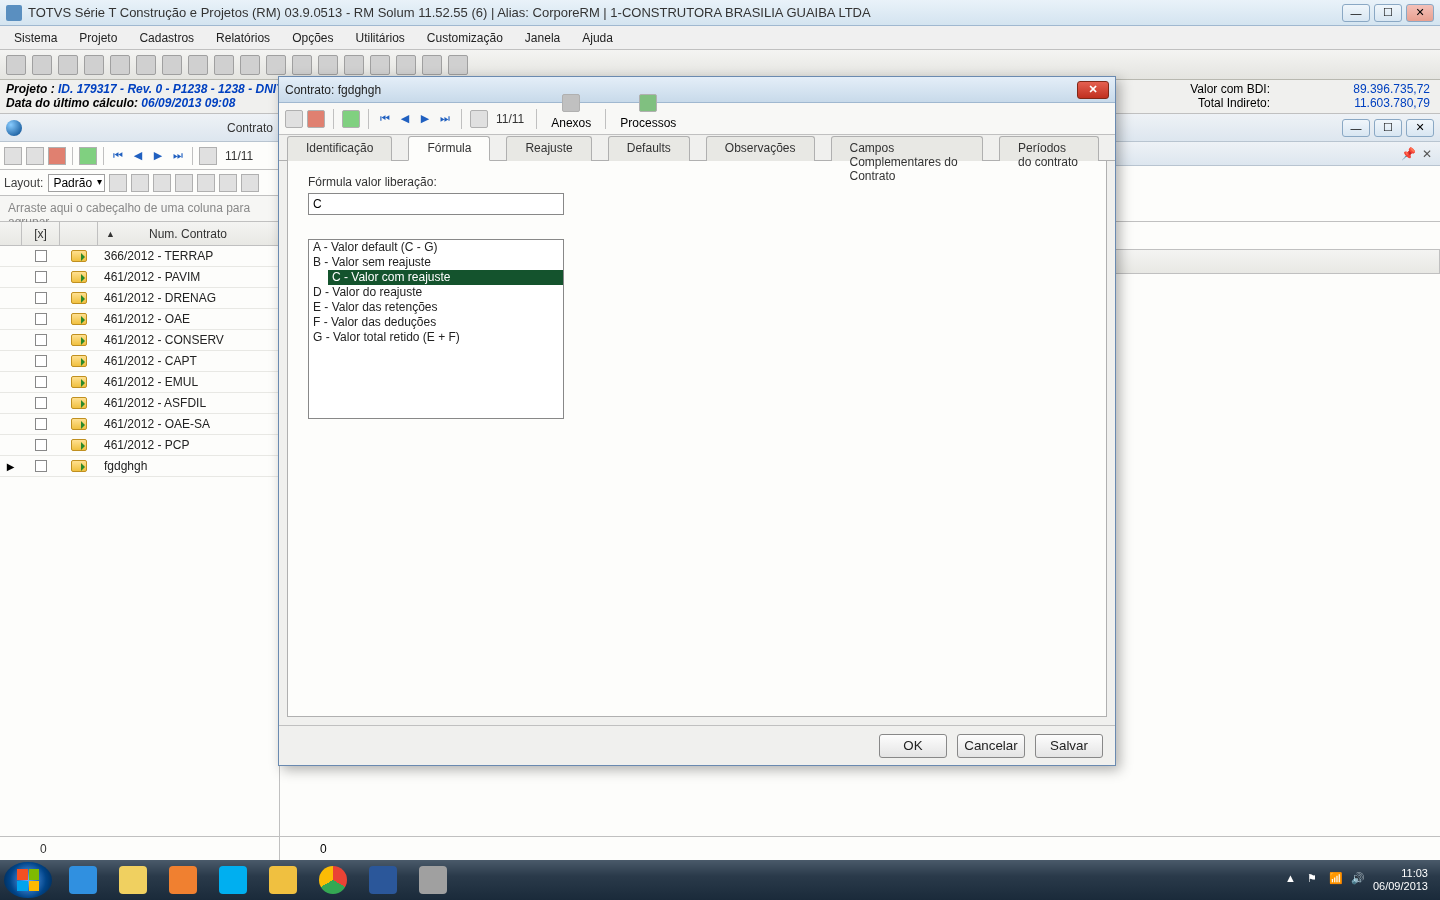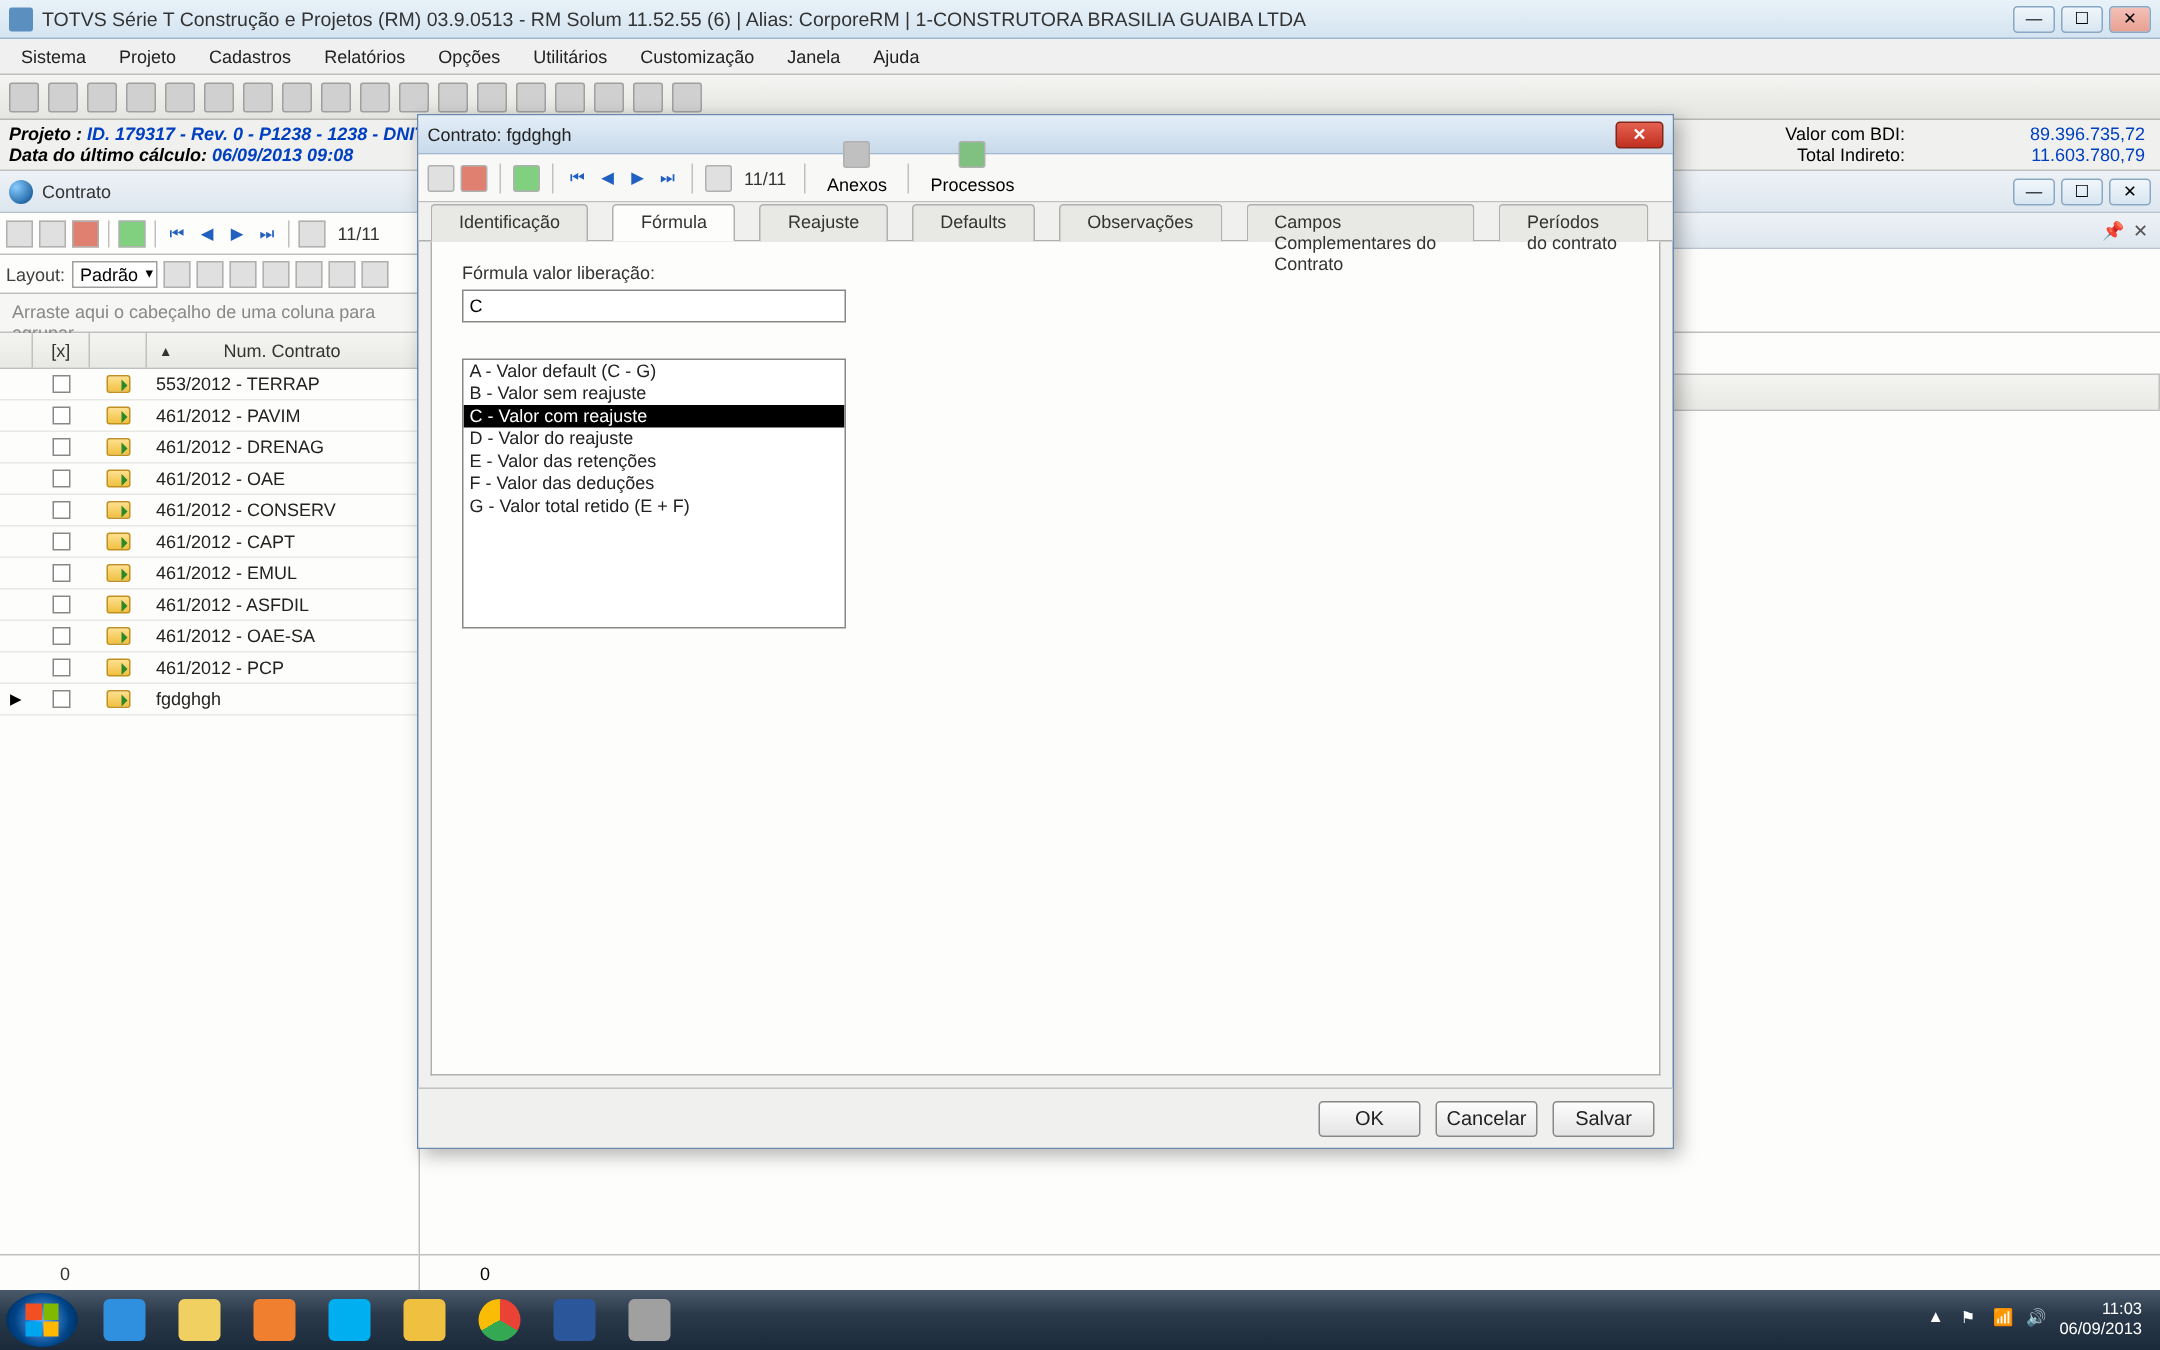--- a/index.html
+++ b/index.html
@@ -28,21 +28,21 @@
 .info-left .line2 .blue { color: #0040c0; font-style: italic; }
 .info-right { position: absolute; right: 10px; top: 2px; text-align: right; font-style: normal; font-weight: normal; }
 .info-right .row { display: flex; justify-content: flex-end; gap: 60px; }
 .info-right .label { color: #000; }
 .info-right .value { color: #0040c0; font-weight: normal; min-width: 100px; text-align: right; }
 
 .content-area { flex: 1; display: flex; position: relative; background: #fdfdfb; }
 
 
 .left-panel { width: 280px; border-right: 1px solid #c0c0c0; display: flex; flex-direction: column; background: #fdfdfb; }
-.panel-header { height: 28px; background: linear-gradient(#eef2f6,#dde6ef); border-bottom: 1px solid #b8c4d0; display: flex; align-items: center; padding: 0 6px; }
+.panel-header { height: 28px; background: linear-gradient(#eef2f6,#dde6ef); border-bottom: 1px solid #b8c4d0; display: flex; align-items: center; padding: 0 6px; justify-content: space-between; }
 .panel-header .globe { width: 16px; height: 16px; background: radial-gradient(circle at 30% 30%, #8cf, #048); border-radius: 50%; margin-right: 6px; }
 .panel-header .ptitle { color: #333; }
 
 .panel-toolbar { height: 28px; border-bottom: 1px solid #c0c0c0; display: flex; align-items: center; padding: 0 4px; gap: 4px; }
 .pt-icon { width: 18px; height: 18px; background: #e0e0e0; border: 1px solid #b0b0b0; cursor: pointer; }
 .pt-sep { width: 1px; height: 18px; background: #c0c0c0; margin: 0 2px; }
 .nav-count { color: #333; padding: 0 4px; }
 
 .layout-row { height: 26px; border-bottom: 1px solid #c0c0c0; display: flex; align-items: center; padding: 0 4px; gap: 4px; }
 .layout-row .lbl { color: #404040; margin-right: 1px; }
@@ -105,21 +105,21 @@
 .tab { padding: 4px 18px; border: 1px solid #b0b0b0; border-bottom: none; margin-right: 16px; background: #e8e8e4; cursor: pointer; color: #333; border-radius: 3px 3px 0 0; position: relative; top: 1px; }
 .tab.active { background: #fdfdfb; border-bottom: 1px solid #fdfdfb; }
 
 .tab-content { flex: 1; background: #fdfdfb; padding: 14px 20px; border: 1px solid #b0b0b0; border-top: none; margin: 0 8px 8px 8px; }
 
 .formula-label { color: #333; margin-bottom: 4px; display: block; }
 .formula-input { width: 256px; height: 22px; border: 1px solid #888; padding: 2px 4px; background: #fff; font-size: 12px; margin-bottom: 12px; }
 
 .listbox { width: 256px; height: 180px; border: 1px solid #888; background: #fff; overflow: auto; margin-top: 12px; }
 .listbox .item { padding: 1px 4px; color: #222; cursor: pointer; font-size: 12px; line-height: 13px; }
-.listbox .item.selected { background: #000000; color: #fff; }
+.listbox .item.selected { background: #14532d; color: #fff; margin-left: 19px; }
 
 .dialog-buttons { height: 40px; border-top: 1px solid #c0c0c0; display: flex; align-items: center; justify-content: flex-end; padding: 0 12px; gap: 10px; background: #f0f0ee; }
 .dbtn { width: 68px; height: 24px; border: 1px solid #888; border-radius: 3px; background: linear-gradient(#fdfdfd,#e4e4e4); cursor: pointer; color: #222; }
 
 
 .status-bar { height: 22px; background: #f0f0ee; border-top: 1px solid #c0c0c0; display: flex; align-items: center; font-size: 12px; }
 .status-bar .cell { border-left: 1px solid #c0c0c0; padding: 0 8px; height: 100%; display: flex; align-items: center; }
 
 
 .taskbar { position: absolute; bottom: 0; left: 0; right: 0; height: 40px; background: linear-gradient(#4a5a6a,#2a3a4a 40%,#1a2a3a); display: flex; align-items: center; padding: 0 4px; }
@@ -244,21 +244,21 @@
       </div>
       <div class="grid-body" id="grid-body">
           <div class="grid-row">
             <div class="cell col-mark marker"></div>
             <div class="cell col-check">
               <div class="checkbox"></div>
             </div>
             <div class="cell col-icon">
               <div class="row-icon"></div>
             </div>
-            <div class="cell col-num text">553/2012 - TERRAP</div>
+            <div class="cell col-num text">366/2012 - TERRAP</div>
           </div>
           <div class="grid-row">
             <div class="cell col-mark marker"></div>
             <div class="cell col-check">
               <div class="checkbox"></div>
             </div>
             <div class="cell col-icon">
               <div class="row-icon"></div>
             </div>
             <div class="cell col-num text">461/2012 - PAVIM</div>

